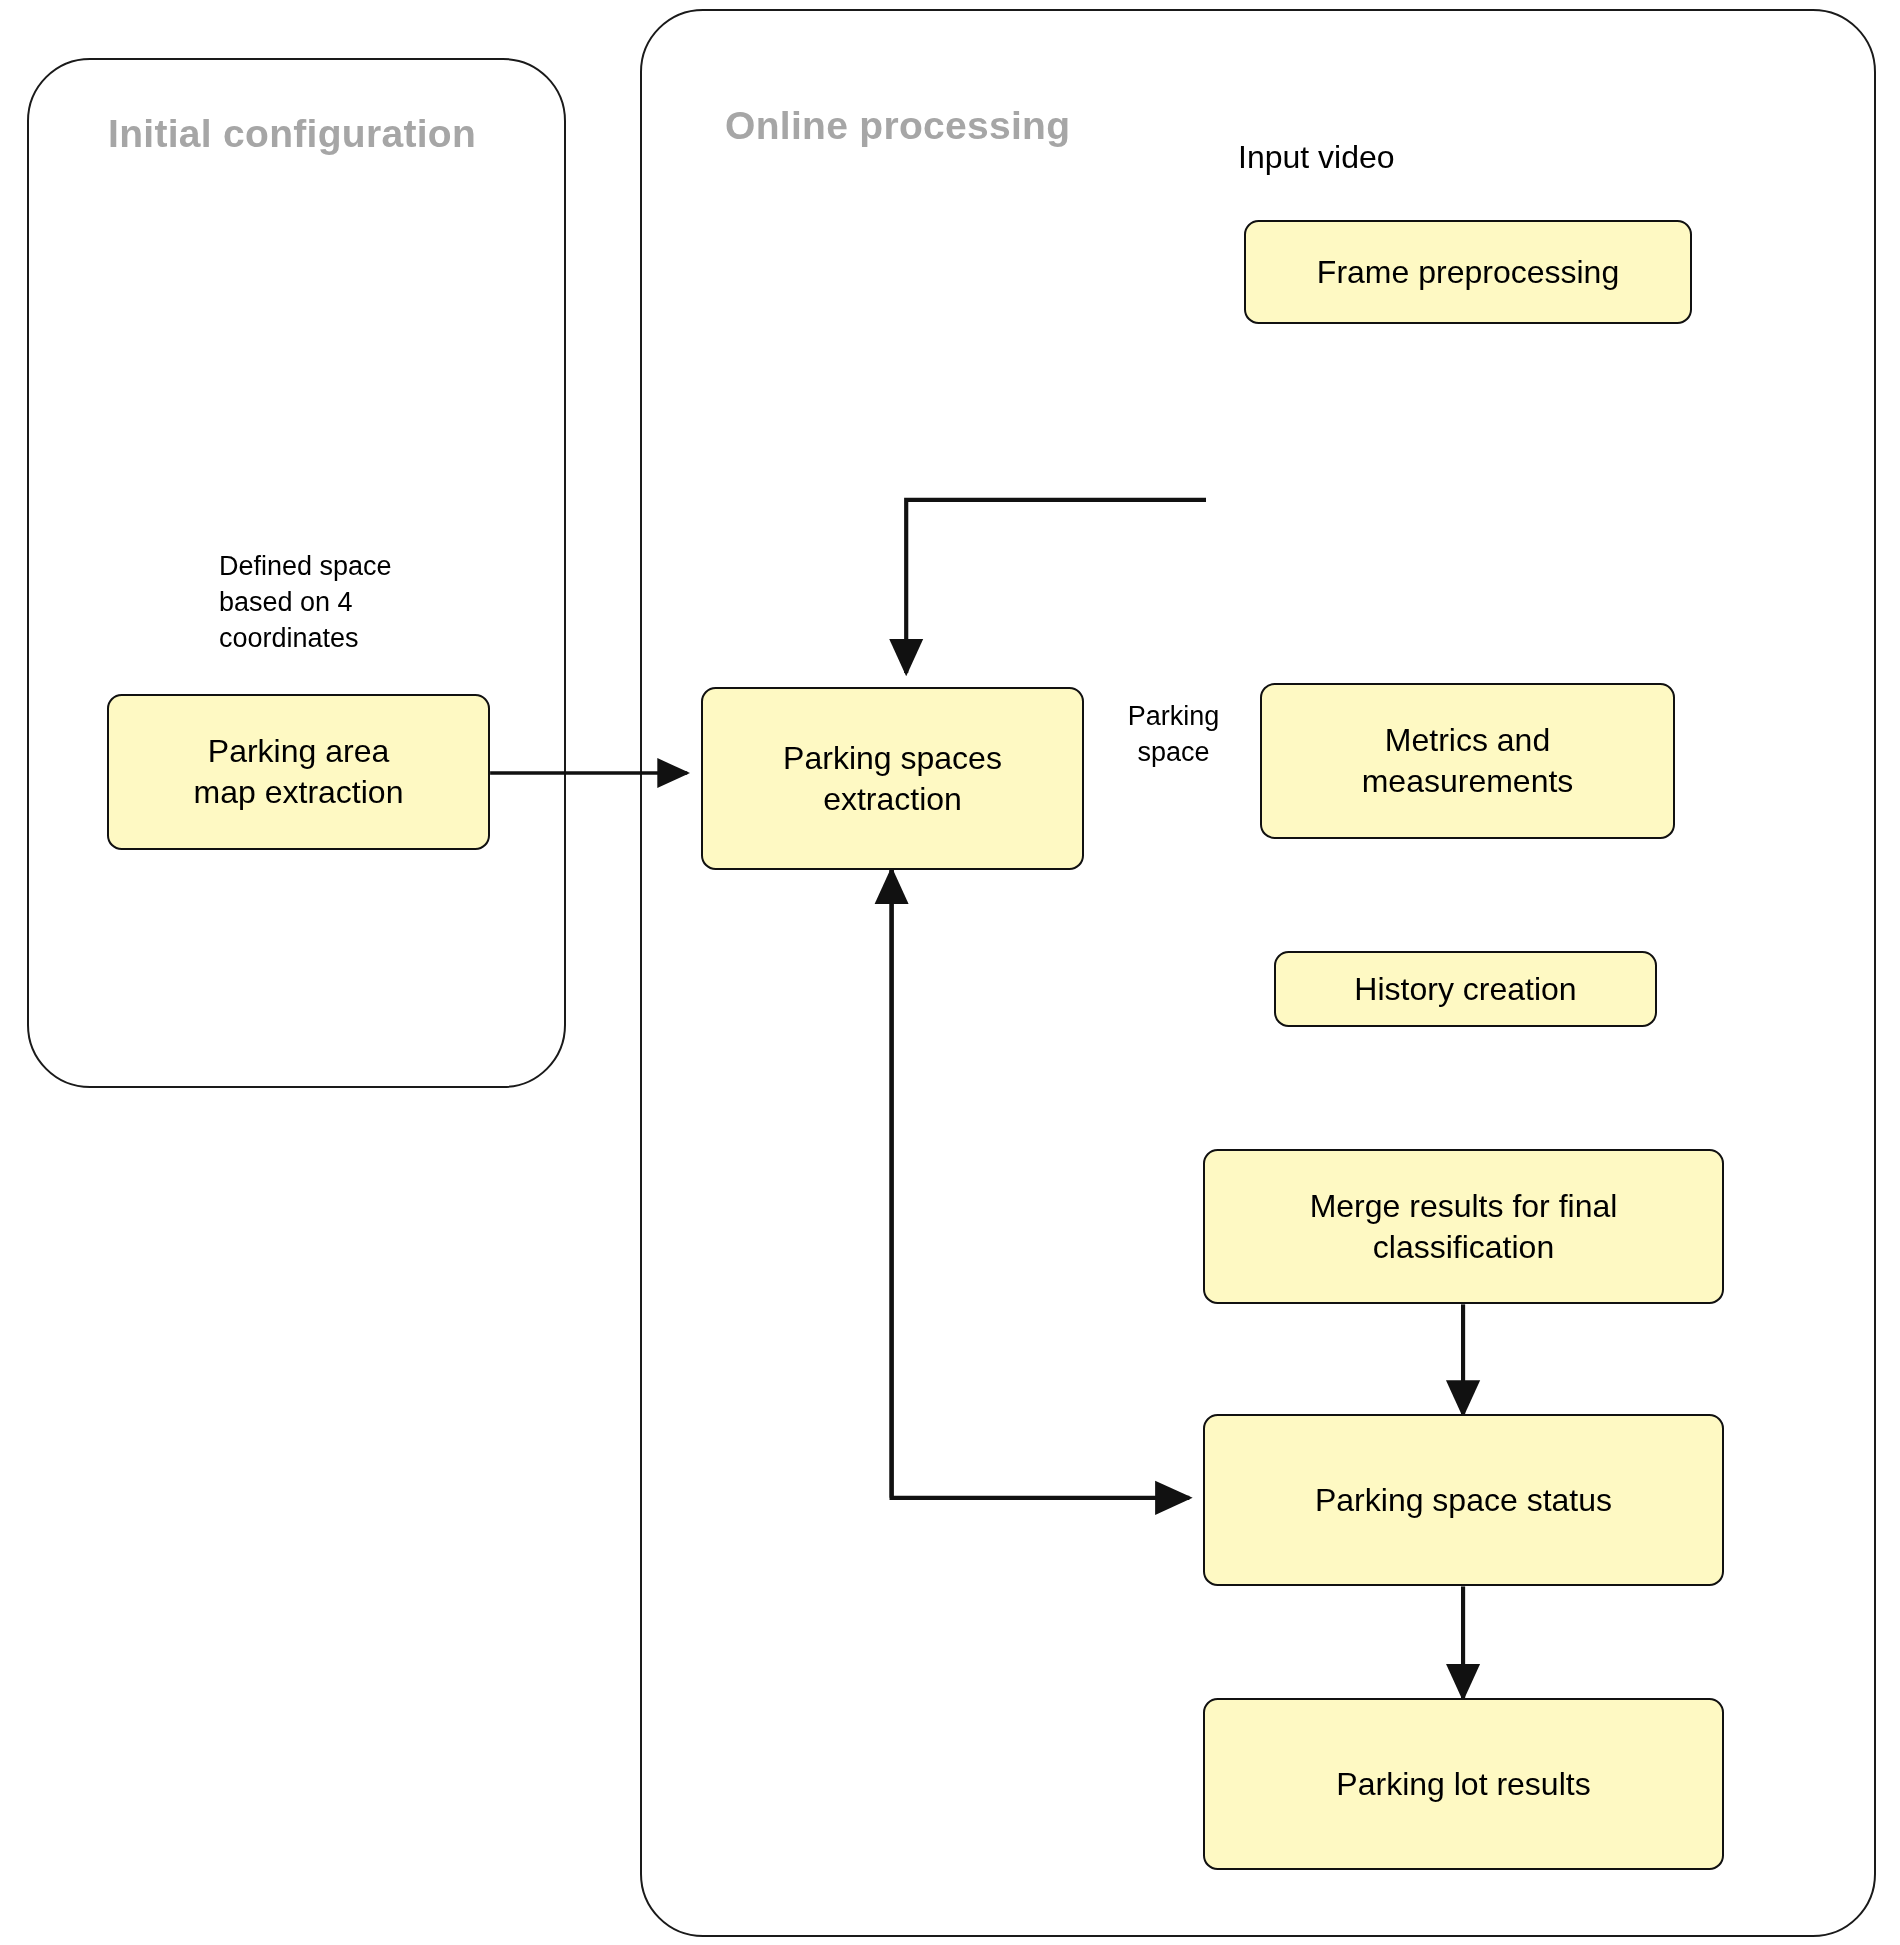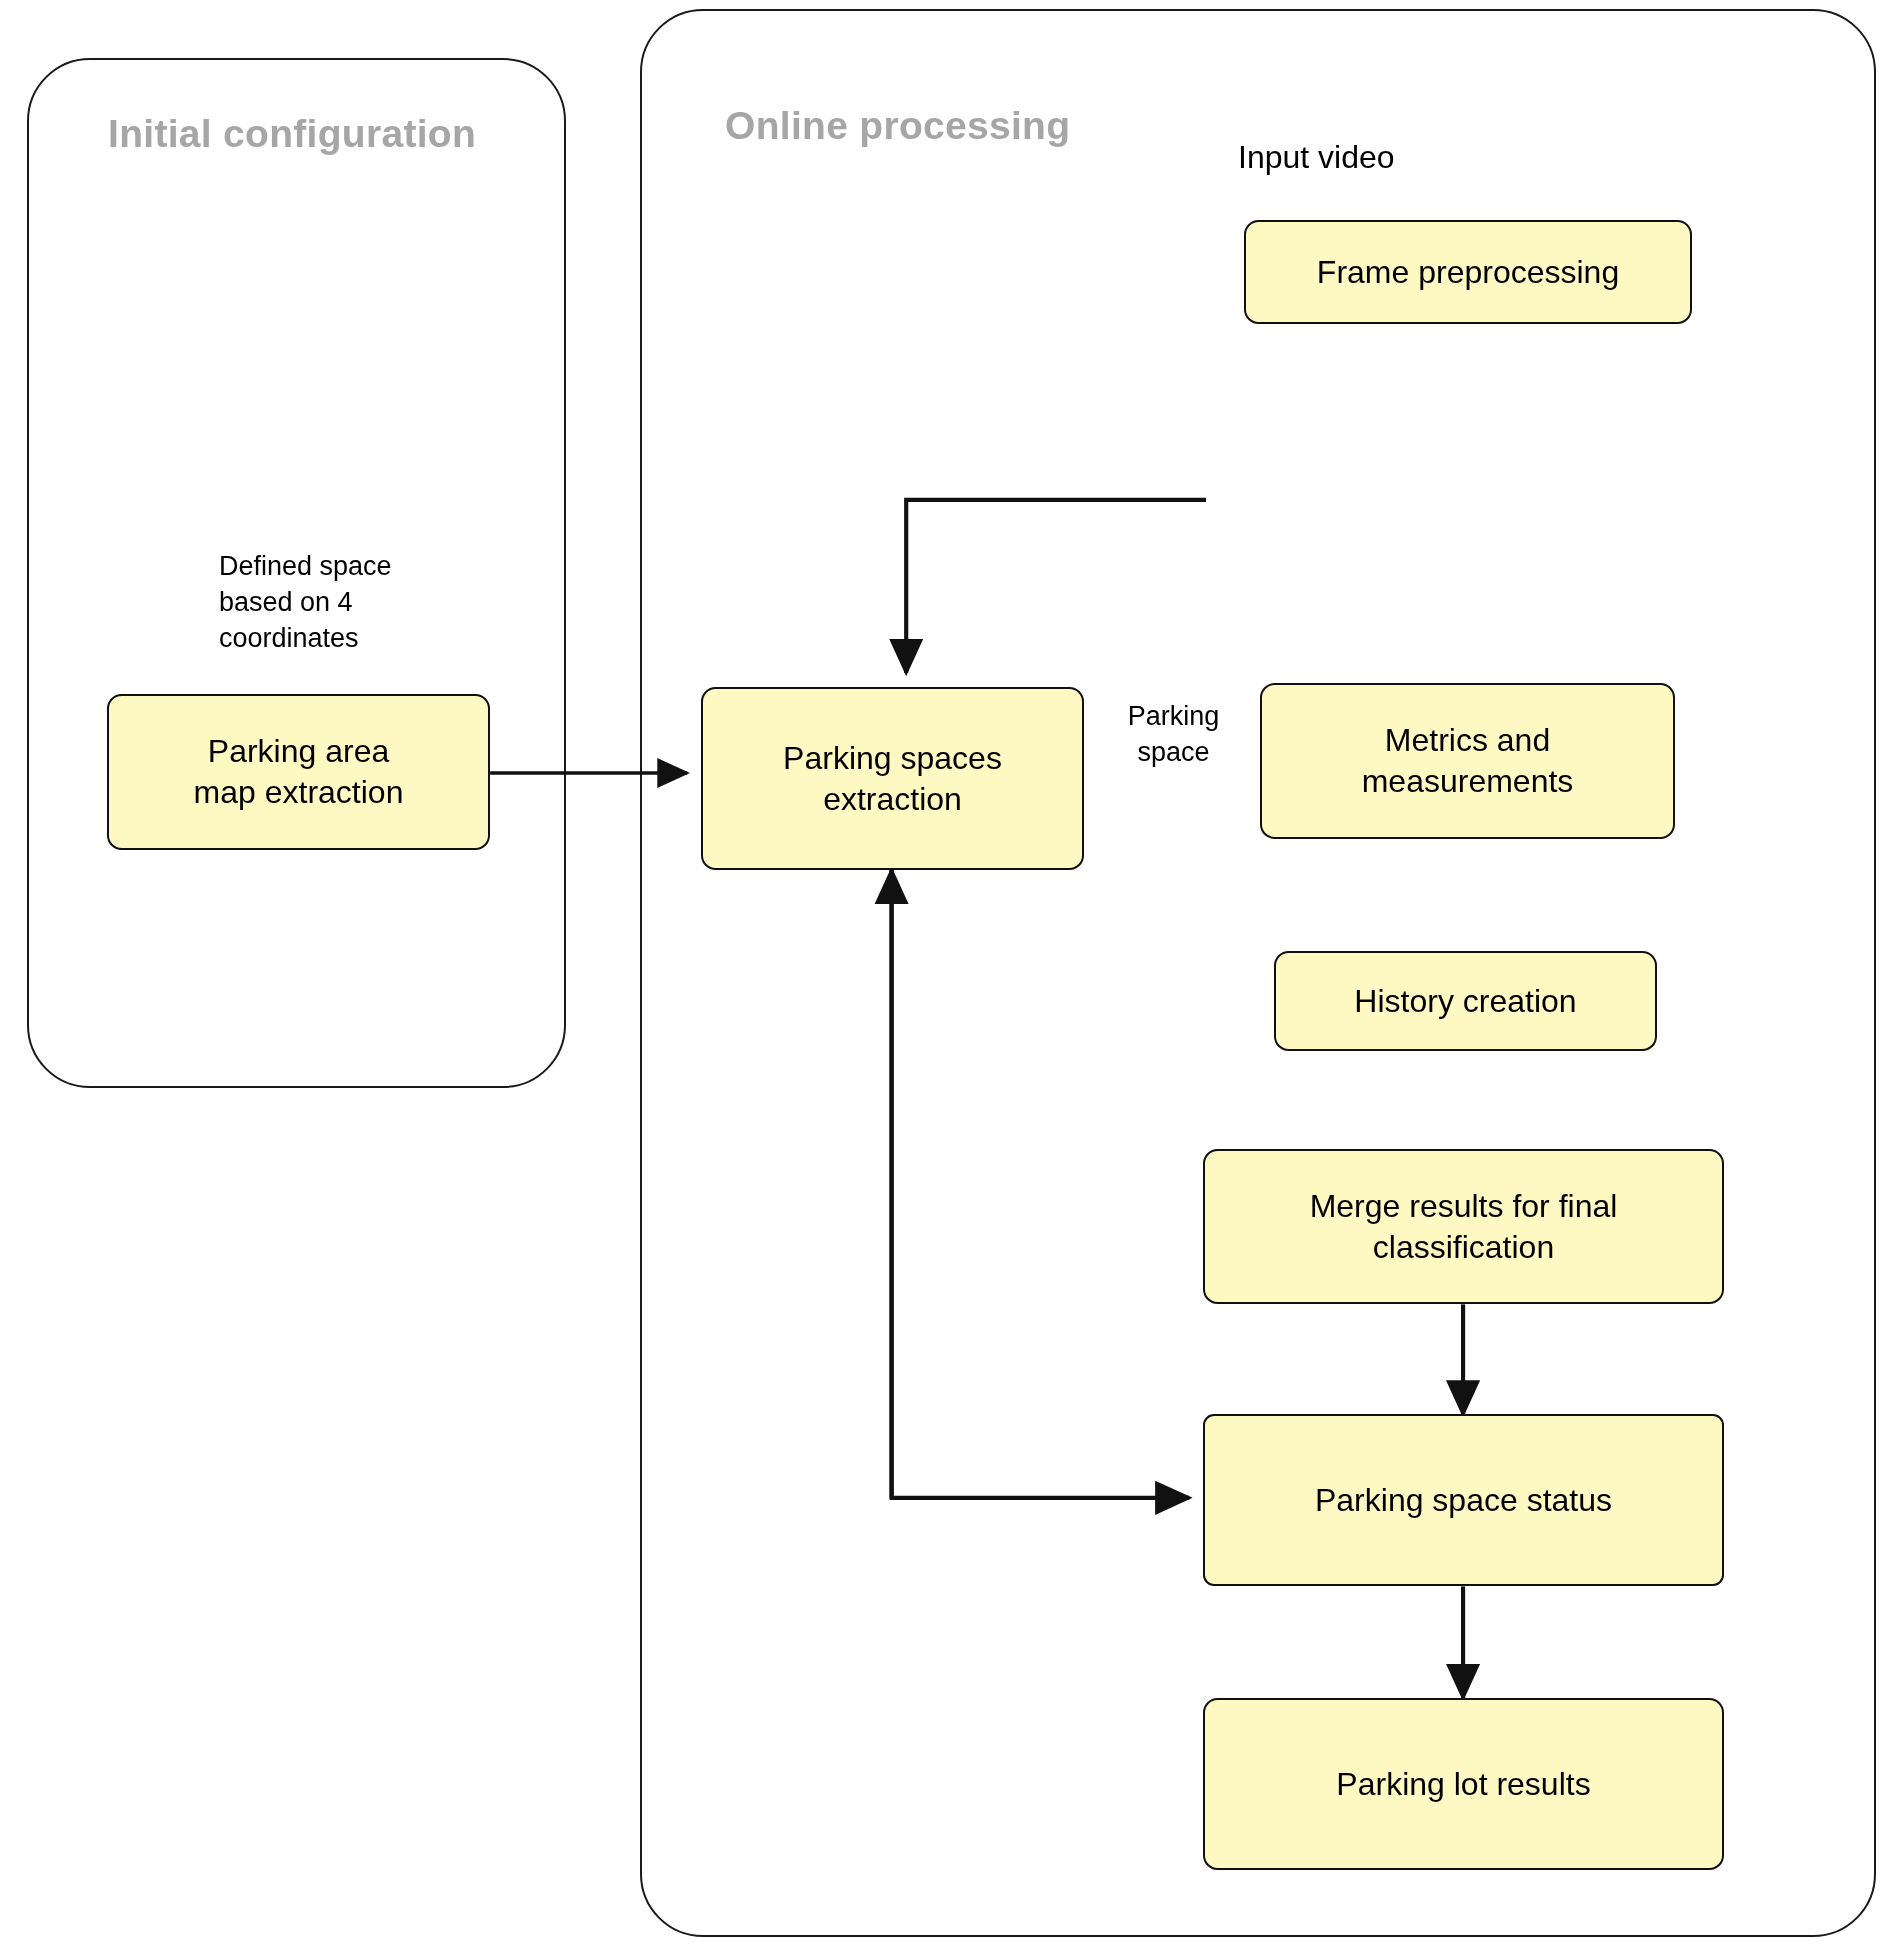--- a/index.html
+++ b/index.html
@@ -130,30 +130,30 @@
   <div class="box" style="left:1244px; top:220px; width:448px; height:104px;">
     <span>Frame preprocessing</span>
   </div>
 
 
   <div class="box" style="left:1260px; top:683px; width:415px; height:156px; flex-direction:column;">
     <span>Metrics and</span>
     <span>measurements</span>
   </div>
 
-  <div class="box" style="left:1274px; top:951px; width:383px; height:100px;justify-content:center;">
+  <div class="box" style="left:1274px; top:951px; width:383px; height:76px;justify-content:center;">
     <span>History creation</span>
   </div>
 
   <div class="box" style="left:1203px; top:1149px; width:521px; height:155px; flex-direction:column;">
     <span>Merge results for final</span>
     <span>classification</span>
   </div>
 
-  <div class="box" style="left:1203px; top:1414px; width:521px; height:172px;border-radius:11px;">
+  <div class="box" style="left:1203px; top:1414px; width:521px; height:172px;">
     <span>Parking space status</span>
   </div>
 
   <div class="box" style="left:1203px; top:1698px; width:521px; height:172px;">
     <span>Parking lot results</span>
   </div>
 
   <div class="box" style="left:107px; top:694px; width:383px; height:156px; flex-direction:column;">
     <span>Parking area</span>
     <span>map extraction</span>

